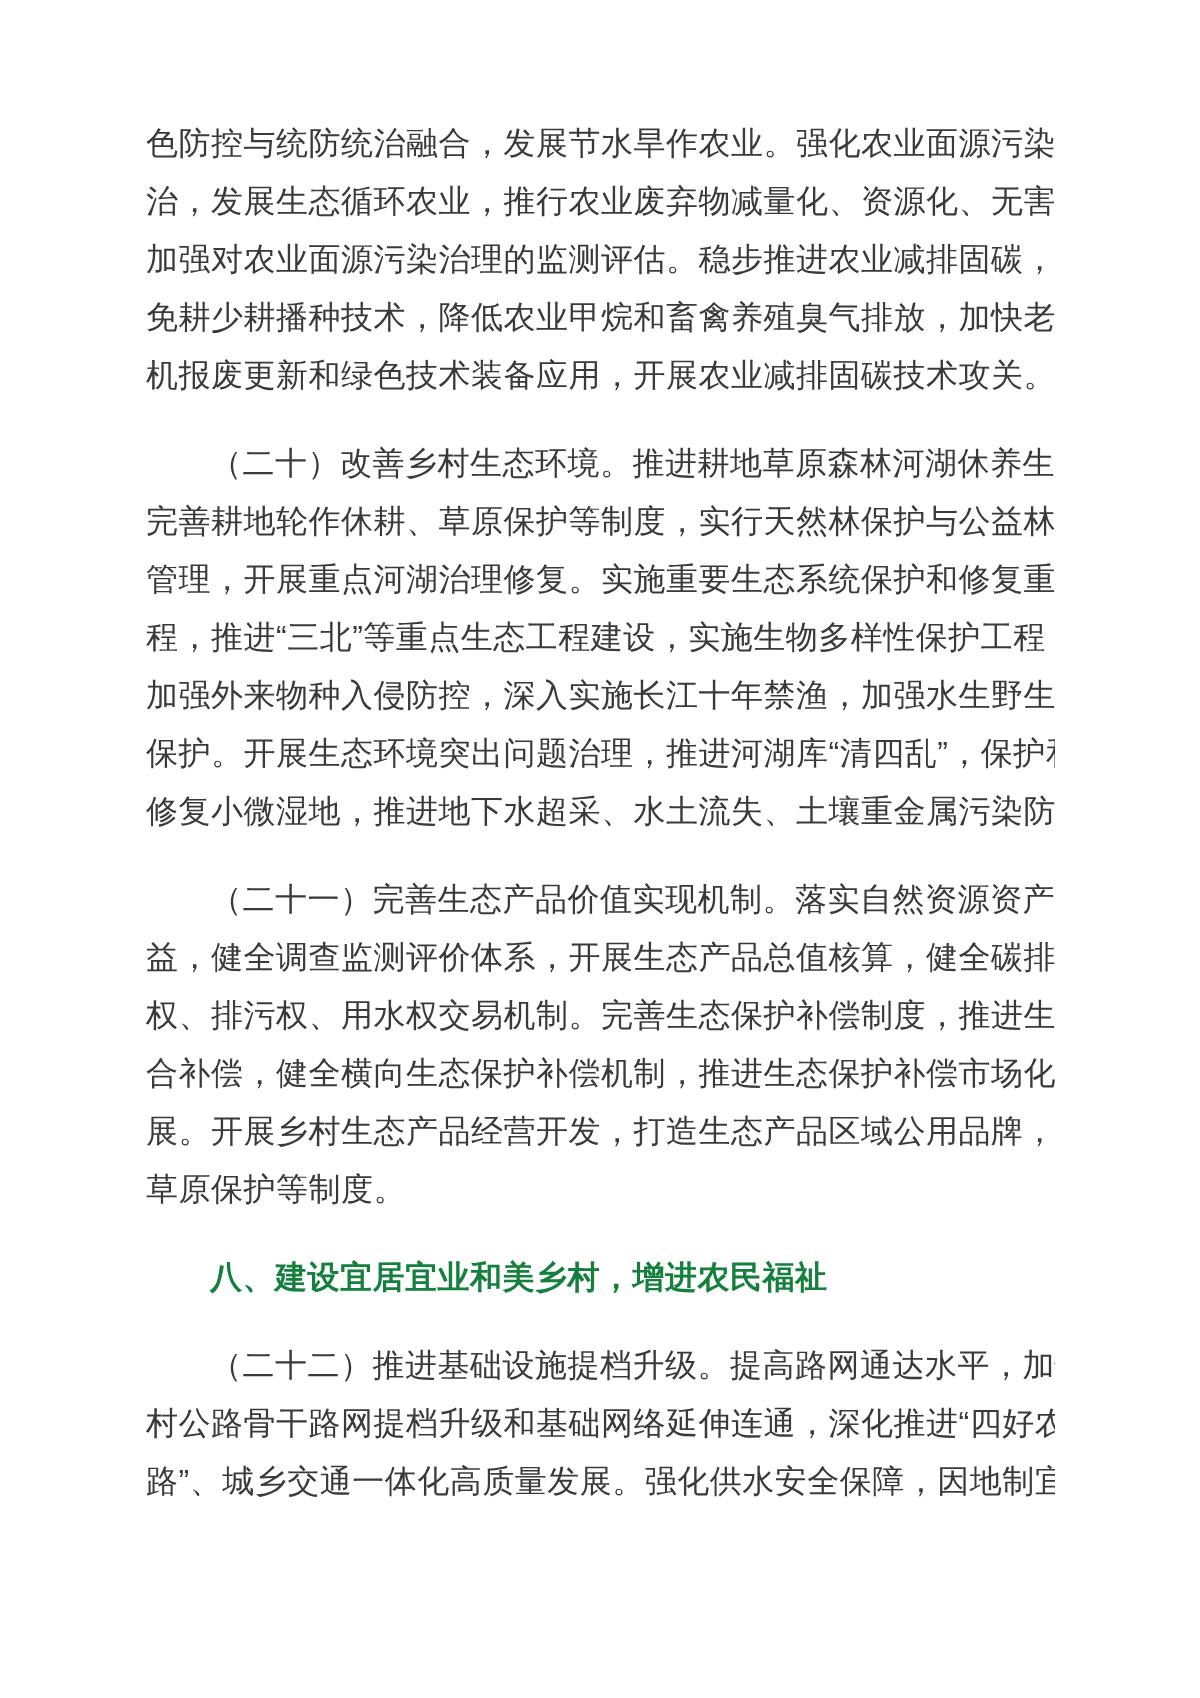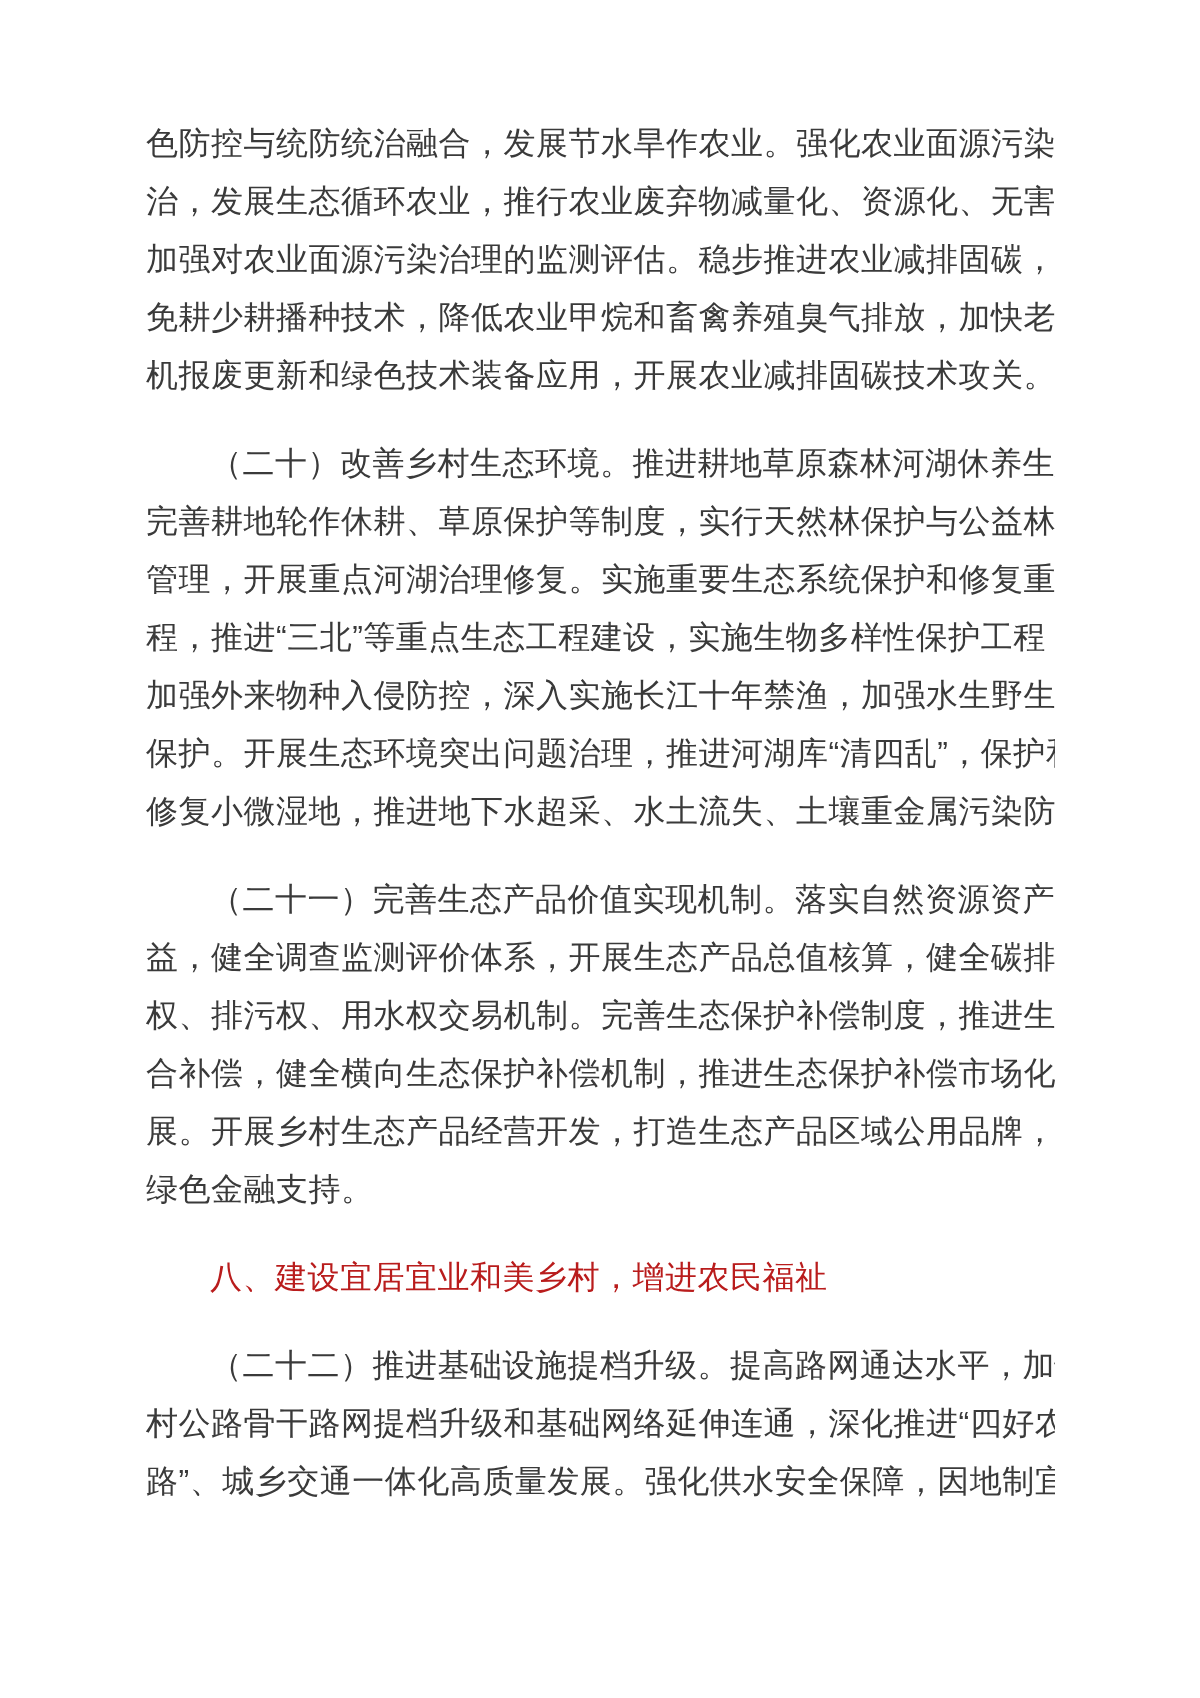--- a/index.html
+++ b/index.html
@@ -33,22 +33,22 @@
     white-space: nowrap;
   }
   .line.first {
     text-indent: 64px;
   }
   .line.last {
     text-align: right;
     text-align-last: left;
   }
   .heading .line {
-    font-weight: 400;
-    color: #b91c1c;
+    font-weight: 700;
+    color: #15803d;
     text-align: center;
     text-align-last: left;
   }
 </style>
 </head>
 <body>
 
 <div class="page">
 
   <div class="block">
@@ -68,21 +68,21 @@
     <div class="line">保护。开展生态环境突出问题治理，推进河湖库“清四乱”，保护和</div>
     <div class="line">修复小微湿地，推进地下水超采、水土流失、土壤重金属污染防治，</div>
   </div>
 
   <div class="block">
     <div class="line first">（二十一）完善生态产品价值实现机制。落实自然资源资产权</div>
     <div class="line">益，健全调查监测评价体系，开展生态产品总值核算，健全碳排放</div>
     <div class="line">权、排污权、用水权交易机制。完善生态保护补偿制度，推进生态综</div>
     <div class="line">合补偿，健全横向生态保护补偿机制，推进生态保护补偿市场化发</div>
     <div class="line">展。开展乡村生态产品经营开发，打造生态产品区域公用品牌，加大</div>
-    <div class="line last">绿色金融支持。</div>
+    <div class="line last">草原保护等制度。</div>
   </div>
 
   <div class="block heading">
     <div class="line first">八、建设宜居宜业和美乡村，增进农民福祉</div>
   </div>
 
   <div class="block">
     <div class="line first">（二十二）推进基础设施提档升级。提高路网通达水平，加快农</div>
     <div class="line">村公路骨干路网提档升级和基础网络延伸连通，深化推进“四好农村</div>
     <div class="line">路”、城乡交通一体化高质量发展。强化供水安全保障，因地制宜推</div>

